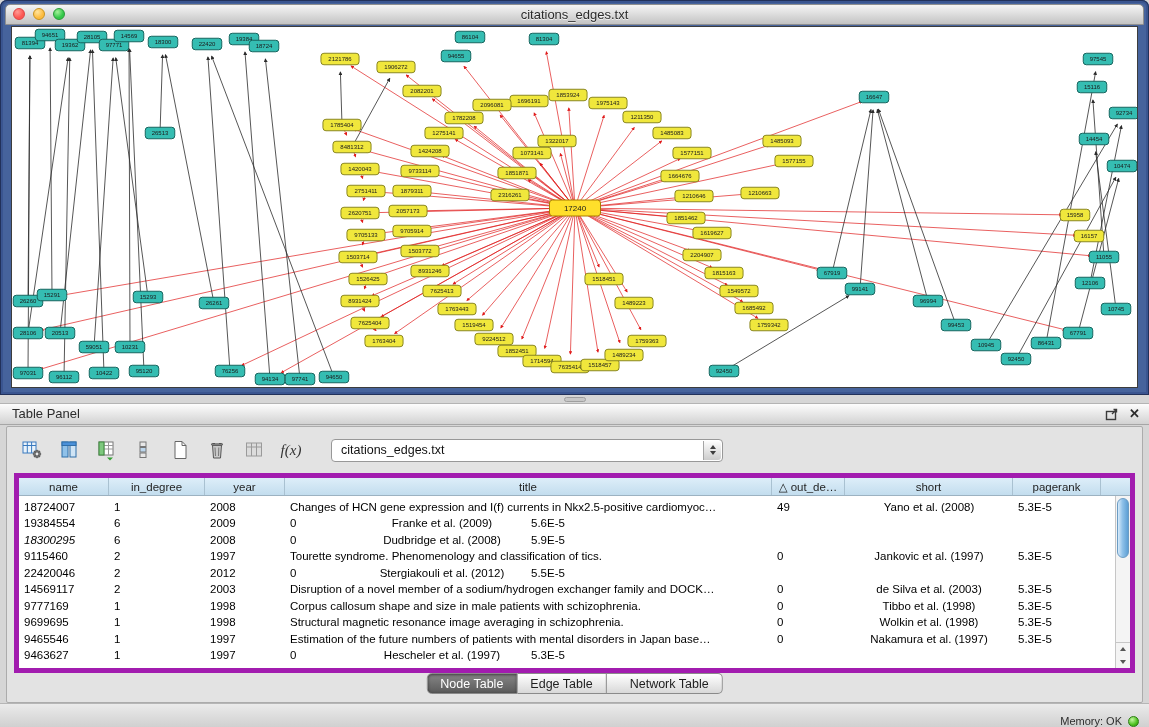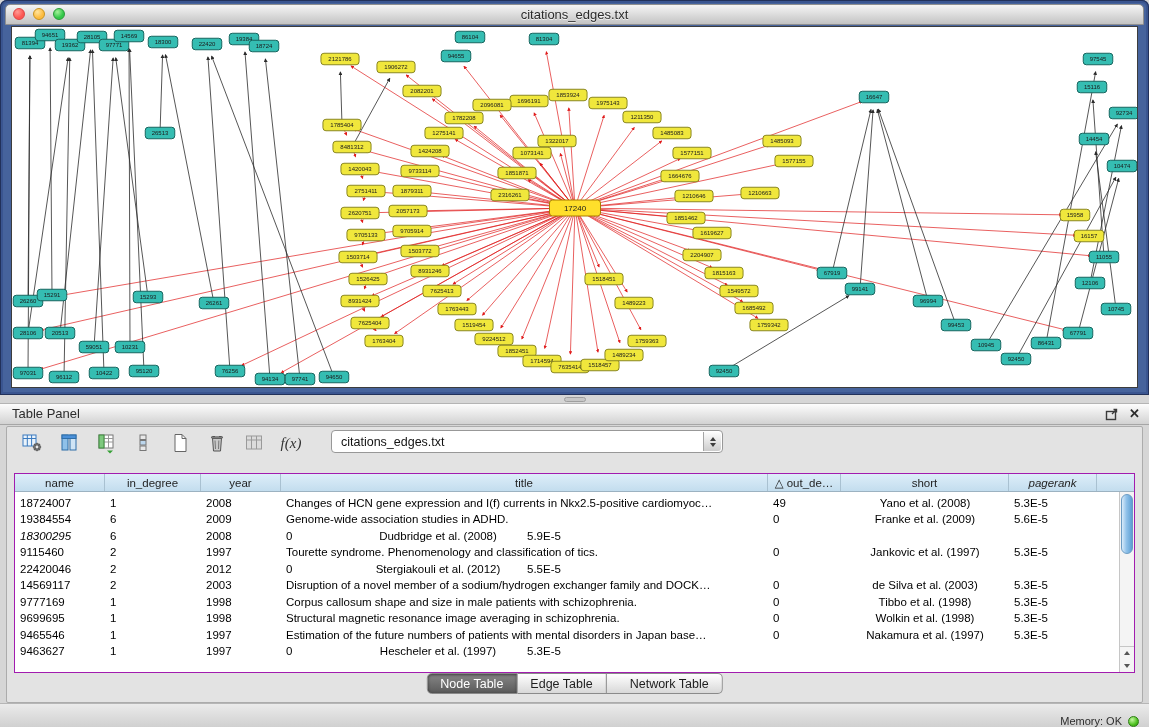--- a/index.html
+++ b/index.html
@@ -29,33 +29,33 @@
   .panel-header { position:absolute; top:403px; left:0; width:1149px; height:22px;
     background:linear-gradient(#fdfdfd,#d2d2d2); border-top:1px solid #b4b4b4; border-bottom:1px solid #a6a6a6; }
   .panel-title { position:absolute; left:12px; line-height:20px; font-size:13px; color:#2c2c2c; }
   .panel-actions { position:absolute; right:9px; top:0; height:20px; display:flex; align-items:center; gap:11px; }
   .float-btn svg { display:block; }
   .close-btn { font-size:13px; font-weight:bold; color:#2c2c2c; cursor:default; line-height:20px; }
 
   
   .panel-body { position:absolute; top:426px; left:6px; width:1137px; height:277px;
     background:#e3e3e3; border:1px solid #acacac; border-radius:2px; }
-  .toolbar { position:absolute; top:3px; left:0; right:0; height:40px; display:flex; padding:0 12px; gap:11px; }
+  .toolbar { position:absolute; top:3px; left:0; right:0; height:40px; display:flex; align-items:center; padding:0 12px; gap:11px; }
   .icon-btn { width:26px; height:26px; display:flex; align-items:center; justify-content:center; }
   .fx-label { font-family:"Liberation Serif",serif; font-style:italic; font-size:15px; color:#333; }
   .combo { margin-left:16px; width:392px; height:23px; background:#fff; border:1px solid #989898;
     border-radius:4px; display:flex; align-items:center; font-size:12.5px; color:#111; padding-left:9px; position:relative; }
   .combo-arrows { position:absolute; right:1px; top:1px; bottom:1px; width:18px;
     background:linear-gradient(#fdfdfd,#cccccc); border-left:1px solid #a5a5a5; border-radius:0 3px 3px 0;
     display:flex; flex-direction:column; align-items:center; justify-content:center; }
   .arr-up { width:0; height:0; border-left:3.5px solid transparent; border-right:3.5px solid transparent; border-bottom:4px solid #3d3d3d; margin-bottom:2px; }
   .arr-dn { width:0; height:0; border-left:3.5px solid transparent; border-right:3.5px solid transparent; border-top:4px solid #3d3d3d; }
 
   
-  .table-wrap { position:absolute; left:7px; right:7px; top:46px; height:200px; background:#fff; border:1px solid #a21caf; }
+  .table-wrap { position:absolute; left:7px; right:7px; top:46px; height:200px; background:#fff; border:5px solid #a21caf; }
   .thead { display:flex; height:18px; background:linear-gradient(#ddeef9,#c3ddee);
     border-bottom:1px solid #9cb2c1; font-size:11.5px; color:#1f1f1f; }
   .th { border-right:1px solid #a9c1d1; display:flex; align-items:center; justify-content:center; overflow:hidden; white-space:nowrap; }
   .th.fill { flex:1; border-right:none; }
   .tbody { position:absolute; top:18px; left:0; right:15px; bottom:0; overflow:hidden; font-size:11.5px; color:#000; }
   .tr { display:flex; height:16.5px; align-items:flex-end; }
   .td { padding:0 5px; white-space:nowrap; overflow:hidden; }
   .td.c5 { text-align:center; }
   .vscroll { position:absolute; right:0; top:18px; bottom:0; width:15px; background:#f4f4f4; border-left:1px solid #c6c6c6; }
   .vthumb { position:absolute; left:1px; right:1px; top:2px; height:60px; border-radius:7px;
@@ -741,38 +741,37 @@
   </div>
 
   <div class="table-wrap">
     <div class="thead" id="thead">
         <div class="th" style="width: 90px;">name</div>
         <div class="th" style="width: 96px;">in_degree</div>
         <div class="th" style="width: 80px;">year</div>
         <div class="th" style="width: 487px;">title</div>
         <div class="th" style="width: 73px;">△ out_de…</div>
         <div class="th" style="width: 168px;">short</div>
-        <div class="th" style="width: 88px; font-style: italic;">pagerank</div>
+        <div class="th" style="width: 88px;">pagerank</div>
         <div class="th fill"></div>
       </div>
     <div class="tbody" id="tbody">
         <div class="tr">
           <div class="td c0" style="width: 90px;">18724007</div>
           <div class="td c1" style="width: 96px;">1</div>
           <div class="td c2" style="width: 80px;">2008</div>
           <div class="td c3" style="width: 487px;">Changes of HCN gene expression and I(f) currents in Nkx2.5-positive cardiomyoc…</div>
           <div class="td c4" style="width: 73px;">49</div>
           <div class="td c5" style="width: 168px;">Yano et al. (2008)</div>
           <div class="td c6" style="width: 88px;">5.3E-5</div>
         </div>
         <div class="tr">
           <div class="td c0" style="width: 90px;">19384554</div>
           <div class="td c1" style="width: 96px;">6</div>
           <div class="td c2" style="width: 80px;">2009</div>
-          <div class="td c3" style="width: 487px;">Genome-wide association studies in ADHD.</div>
           <div class="td c4" style="width: 73px;">0</div>
           <div class="td c5" style="width: 168px;">Franke et al. (2009)</div>
           <div class="td c6" style="width: 88px;">5.6E-5</div>
         </div>
         <div class="tr">
           <div class="td c0" style="width: 90px; font-style: italic;">18300295</div>
           <div class="td c1" style="width: 96px;">6</div>
           <div class="td c2" style="width: 80px;">2008</div>
           <div class="td c4" style="width: 73px;">0</div>
           <div class="td c5" style="width: 168px;">Dudbridge et al. (2008)</div>

